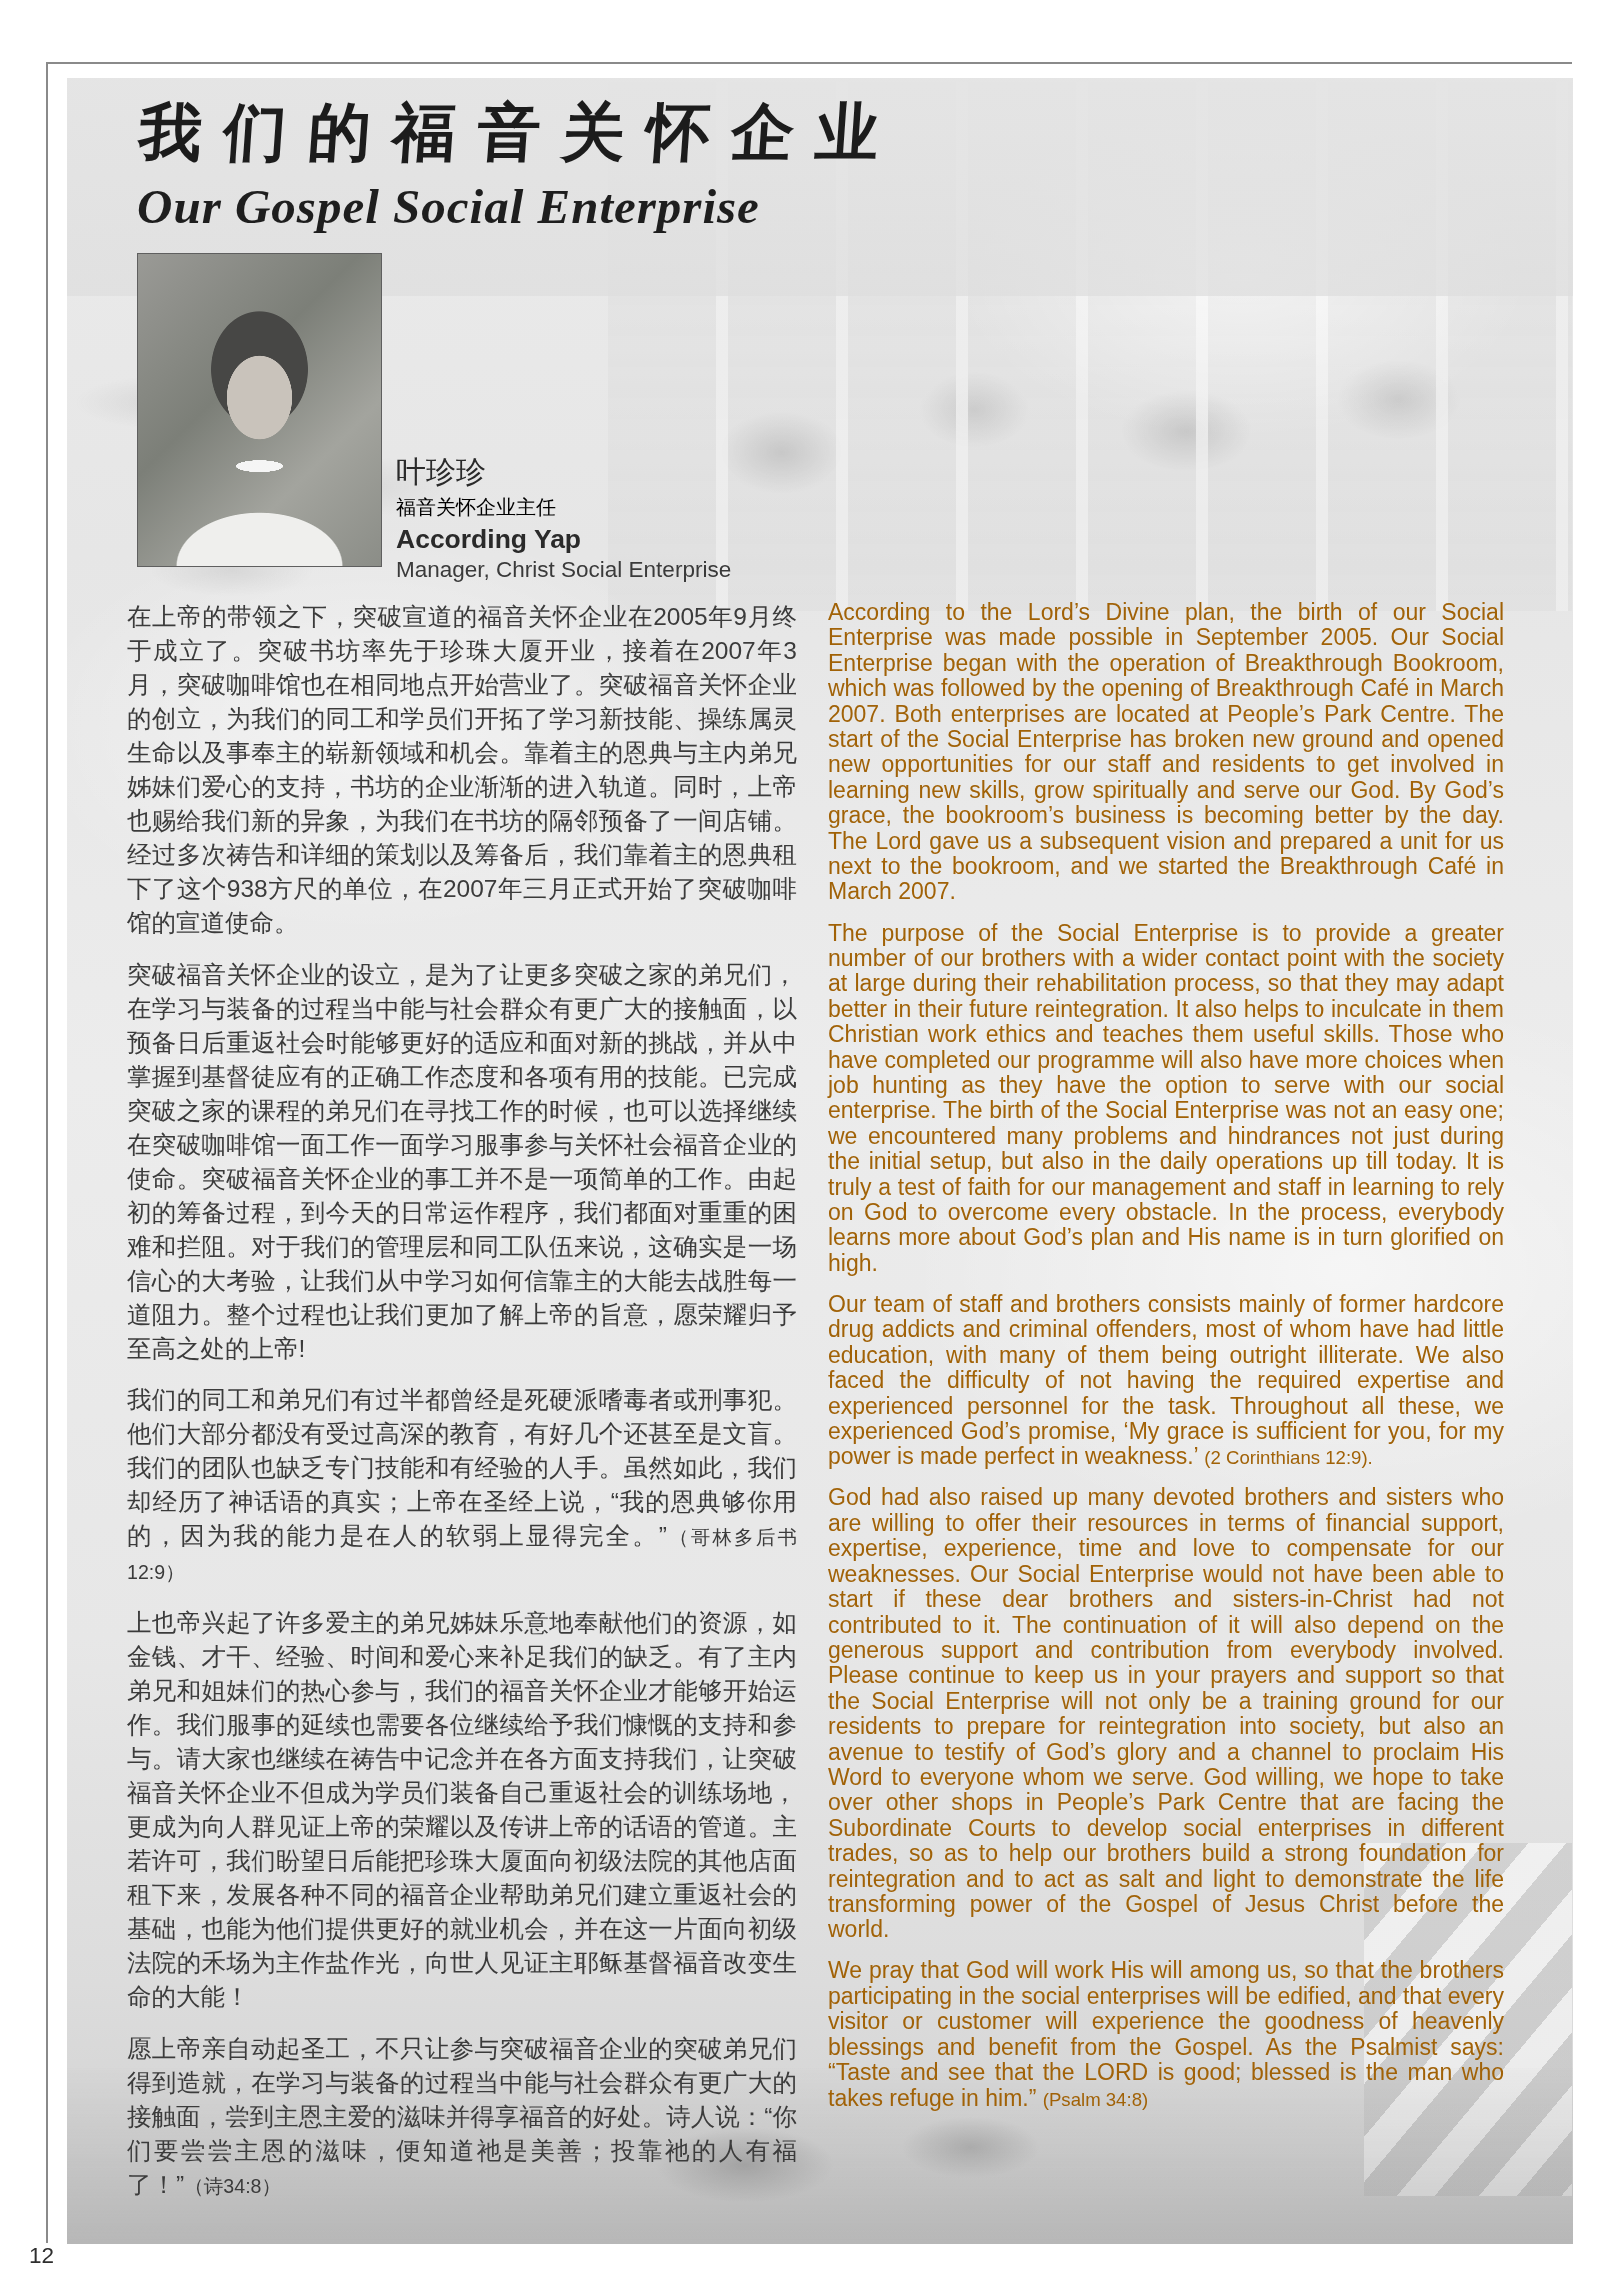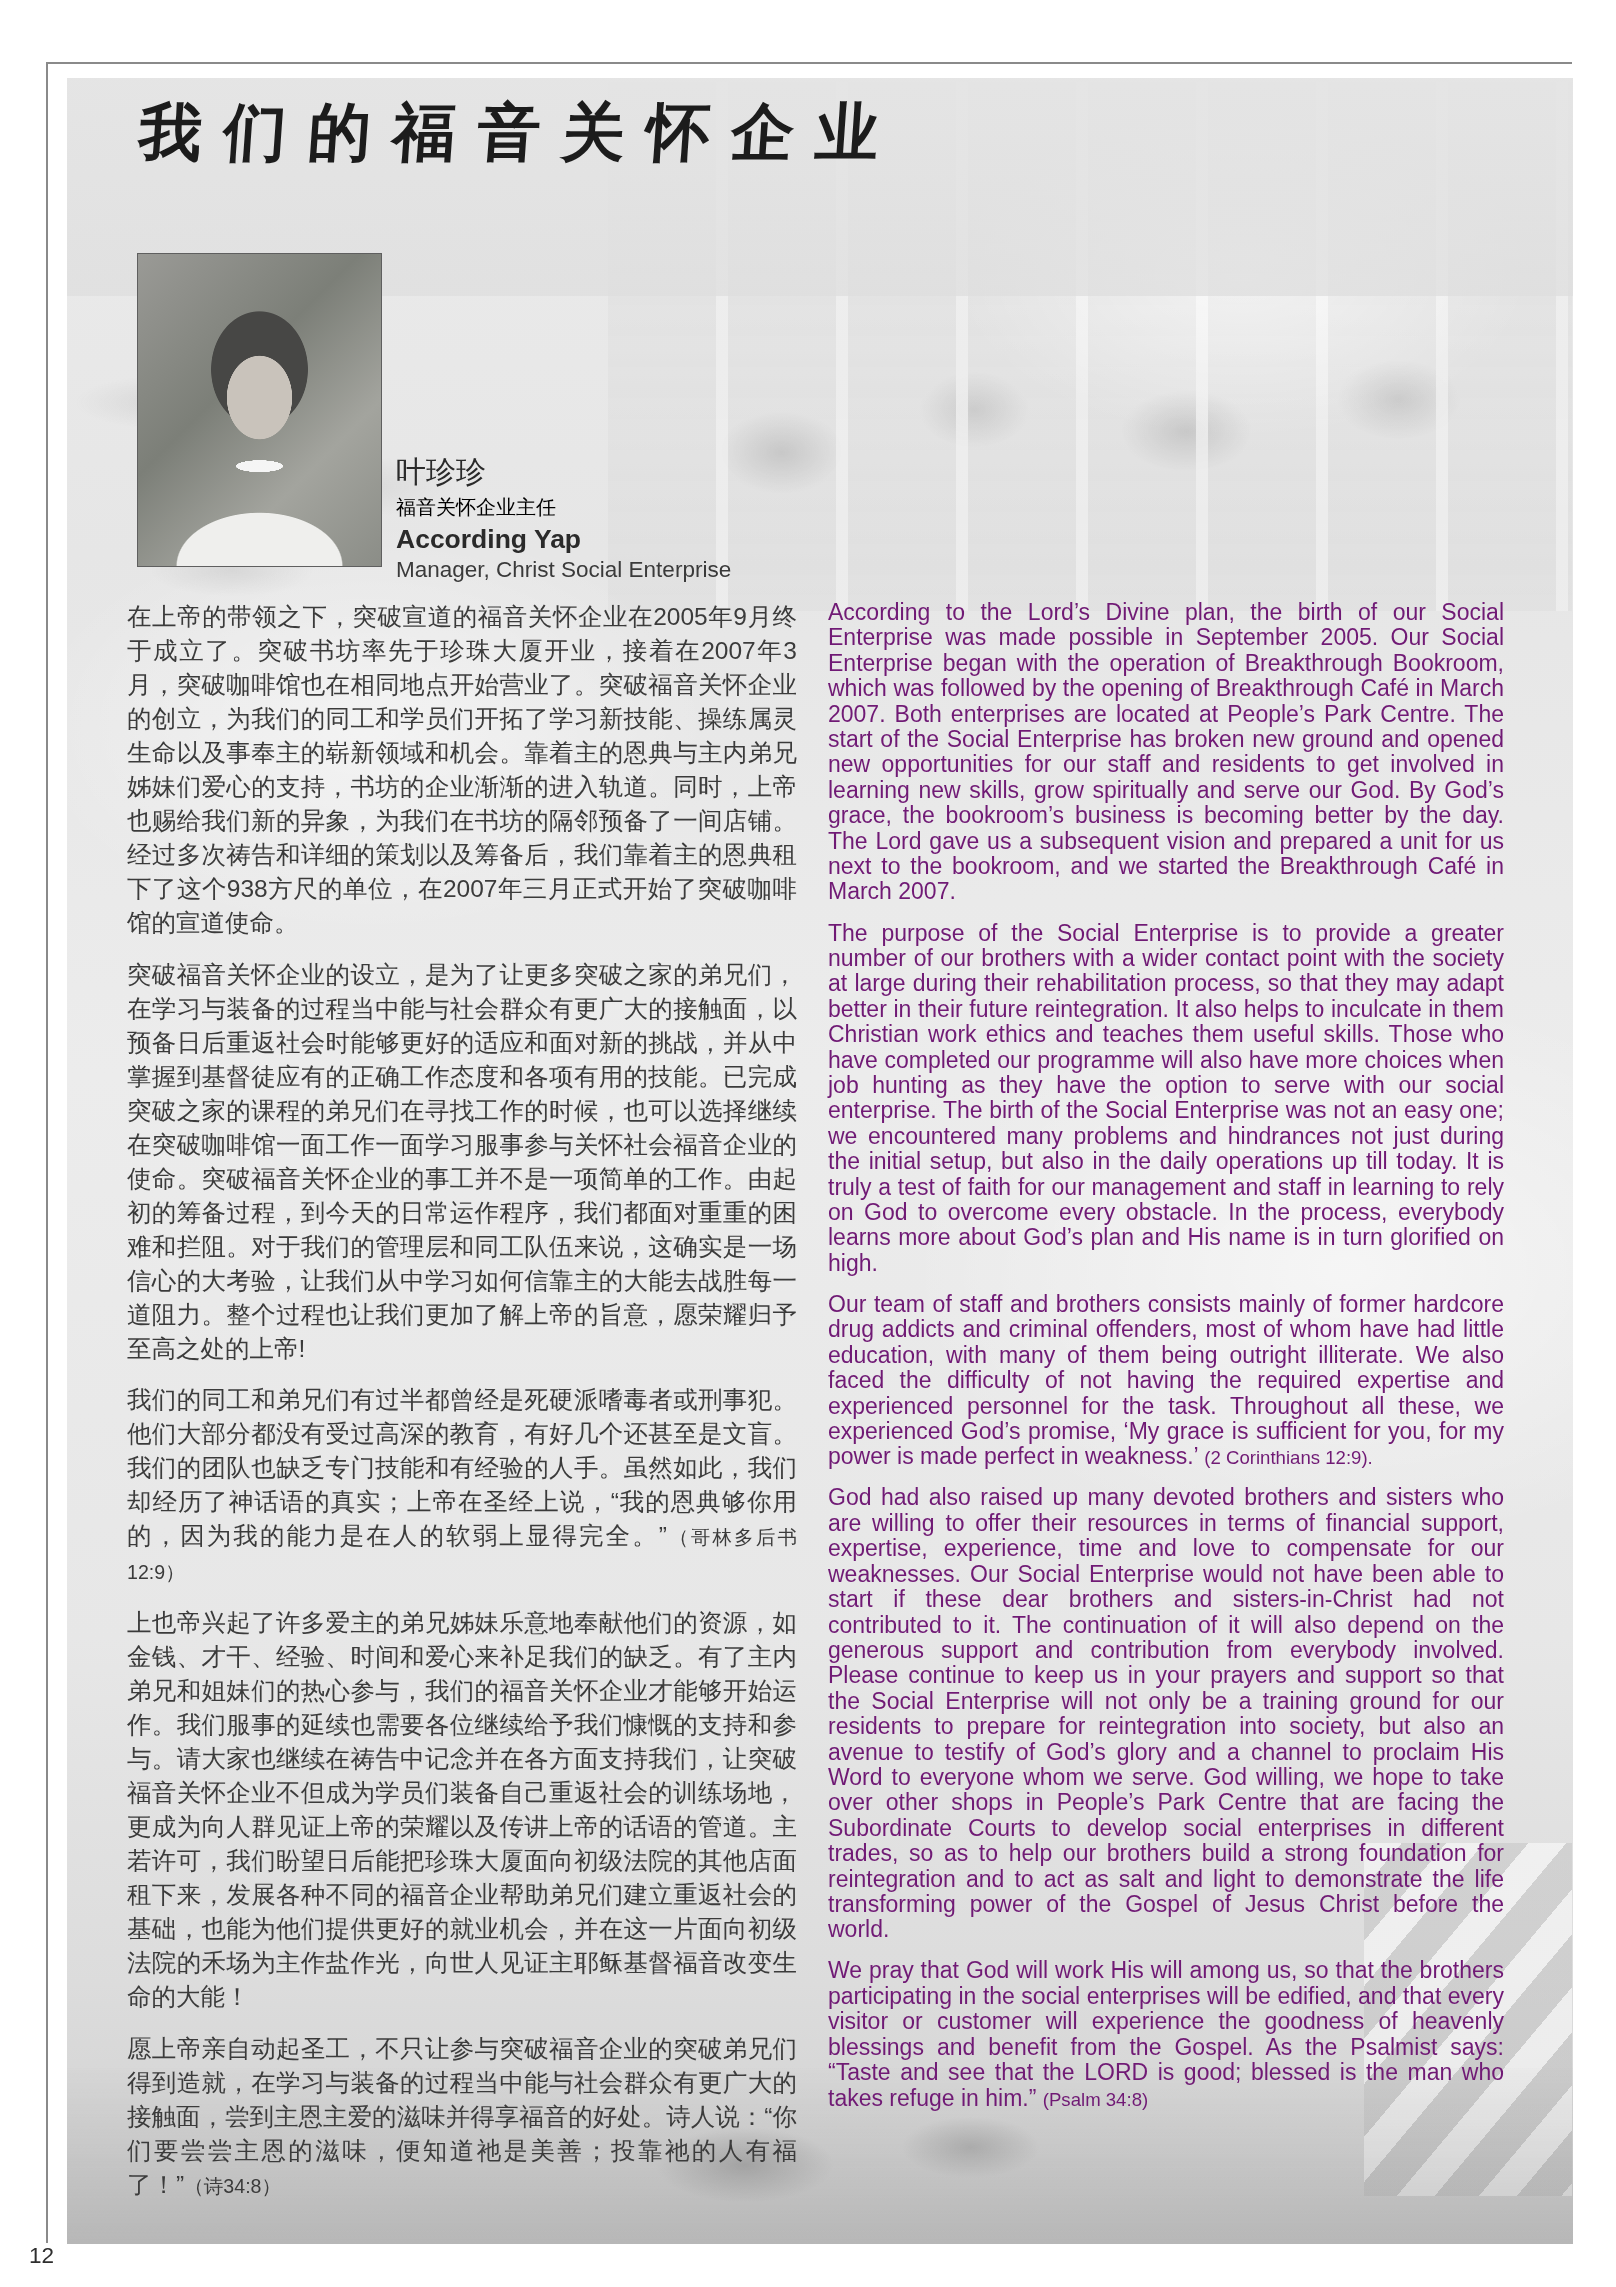--- a/index.html
+++ b/index.html
@@ -85,21 +85,21 @@
   .caption{position:absolute;left:396px;top:457px;width:510px;line-height:1.0;}
   .cap-name-zh{font-size:30px;color:#2a2a2a;margin:0 0 9.8px 0;}
   .cap-role-zh{font-size:20px;color:#000000;margin:0 0 8.8px 0;}
   .cap-name-en{font-size:26.5px;font-weight:bold;color:#2a2a2a;margin:0 0 6.9px 0;}
   .cap-role-en{font-size:22.5px;color:#3a3a3a;margin:0;}
 
   
   .col{position:absolute;top:600px;text-align:justify;}
   .col-zh{left:127px;width:670px;font-size:24.5px;line-height:34px;color:#3b3b3b;}
   .col-zh p{margin:0 0 16.7px 0;}
-  .col-en{left:828px;width:676px;font-size:23px;line-height:25.4px;color:#701a75;}
+  .col-en{left:828px;width:676px;font-size:23px;line-height:25.4px;color:#a16207;}
   .col-en p{margin:0 0 14.7px 0;}
   .cite-zh{font-size:19.6px;}
   .cite-en{font-size:18.6px;}
 
   .page-number{
     position:absolute;left:29px;top:2243px;
     font-size:22.5px;color:#2e2e2e;
   }
 </style>
 </head>
@@ -111,20 +111,21 @@
   <div class="cafe-backdrop"></div>
   <div class="leaves-decor"></div>
   <div class="title-band"></div>
   <div class="stripes-decor"></div>
   <div class="bottom-band"></div>
 
   <div class="frame-v"></div>
   <div class="frame-h"></div>
 
   <div class="title-zh">我们的福音关怀企业</div>
+  <div class="title-en">Our Gospel Social Enterprise</div>
 
   <div class="portrait"></div>
   <div class="caption">
     <p class="cap-name-zh">叶珍珍</p>
     <p class="cap-role-zh">福音关怀企业主任</p>
     <p class="cap-name-en">According Yap</p>
     <p class="cap-role-en">Manager, Christ Social Enterprise</p>
   </div>
 
   <div class="col col-zh">

